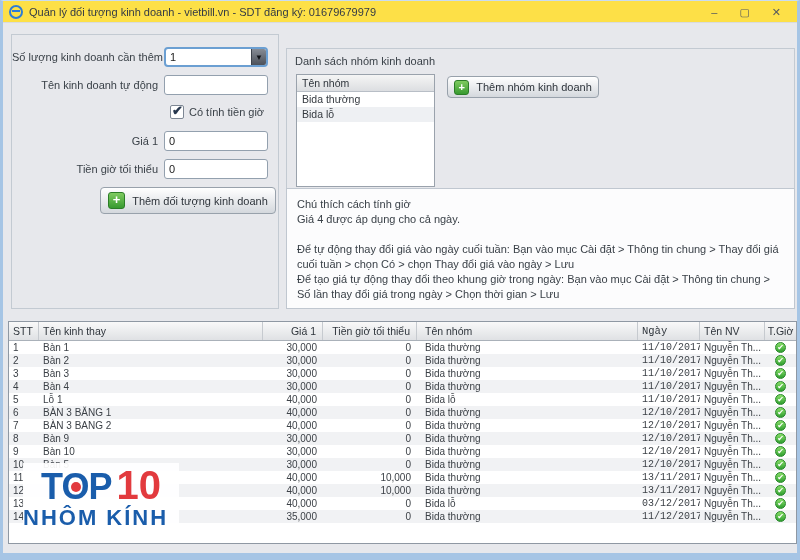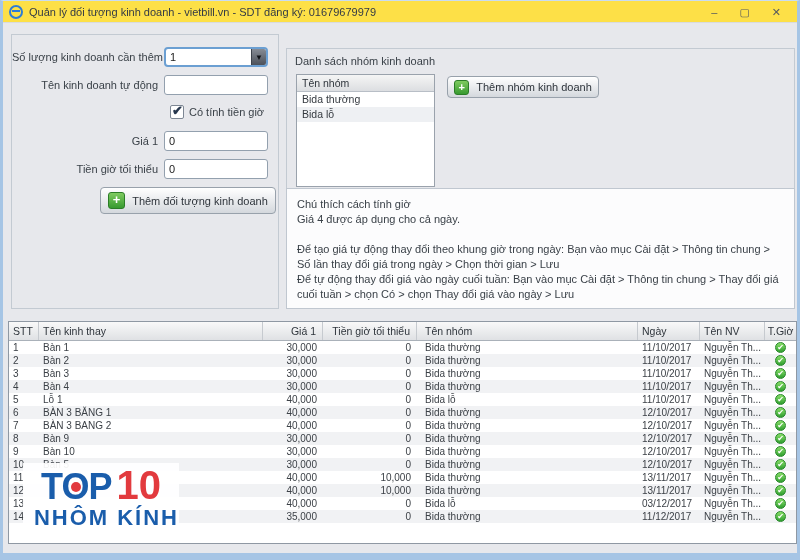--- a/index.html
+++ b/index.html
@@ -77,31 +77,31 @@
     border-right:1px solid #c6cacf; white-space:nowrap; overflow:hidden; }
   .trow { display:flex; height:13px; background:#fff; }
   .trow.alt { background:#f1f2f4; }
   .cell { font-size:10px; color:#3c4147; padding:0 0 0 4px; white-space:nowrap;
     overflow:hidden; line-height:13px; }
   .c0 { width:30px; }
   .c1 { width:224px; }
   .c2 { width:60px; text-align:right; padding-right:6px; }
   .c3 { width:94px; text-align:right; padding-right:6px; }
   .c4 { width:221px; padding-left:8px; }
-  .c5 { width:62px; }
+  .c5 { width:62px;font-family:Liberation Mono, monospace; }
   .c6 { width:65px; }
   .c7 { width:31px; text-align:center; border-right:none; padding:0;
     display:flex; align-items:center; justify-content:center; }
   .tg-check { width:11px; height:11px; border-radius:50%;
     background:linear-gradient(#8ae06a,#2fא);
     background:linear-gradient(#8ae06a,#2f9e2f); border:1px solid #27872a;
     color:#fff; font-size:8px; line-height:10px; text-align:center; display:block; }
   
   .watermark { position:absolute; left:20px; top:462px; width:156px; height:77px;
-    background:rgba(255,255,255,0.93); z-index:5; text-align:right;
+    background:rgba(255,255,255,0.93); z-index:5; text-align:left;
     padding-top:2px; }
   .wm-top { display:flex; justify-content:center; align-items:baseline; gap:5px; }
   .wm-t { font-size:36px; font-weight:800; color:#1a5dab; letter-spacing:-1px;
     position:relative; line-height:40px; }
   .wm-t .wm-dot { position:absolute; left:30px; top:15px; width:10px; height:10px;
     border-radius:50%; background:#e23a3e; }
   .wm-10 { font-size:40px; font-weight:800; color:#e23a3e; line-height:40px; }
   .wm-bottom { font-size:22px; font-weight:800; color:#1a5dab; letter-spacing:2px;
     line-height:22px; }
 </style>
@@ -164,22 +164,22 @@
     <div class="btn btn-add-group">
       <span class="plus-icon small">+</span>
       <span>Thêm nhóm kinh doanh</span>
     </div>
   </div>
 
   <div class="panel panel-notes">
       <div class="note-line">Chú thích cách tính giờ</div>
       <div class="note-line">Giá 4 được áp dụng cho cả ngày.</div>
       <div class="note-line">&nbsp;</div>
+      <div class="note-line">Để tự động thay đổi giá vào ngày cuối tuần: Bạn vào mục Cài đặt &gt; Thông tin chung &gt; Thay đổi giá cuối tuần &gt; chọn Có &gt; chọn Thay đổi giá vào ngày &gt; Lưu</div>
       <div class="note-line">Để tạo giá tự động thay đổi theo khung giờ trong ngày: Bạn vào mục Cài đặt &gt; Thông tin chung &gt; Số lần thay đổi giá trong ngày &gt; Chọn thời gian &gt; Lưu</div>
-      <div class="note-line">Để tự động thay đổi giá vào ngày cuối tuần: Bạn vào mục Cài đặt &gt; Thông tin chung &gt; Thay đổi giá cuối tuần &gt; chọn Có &gt; chọn Thay đổi giá vào ngày &gt; Lưu</div>
     </div>
 
   <div class="table">
     <div class="thead">
         <div class="hcell c0">STT</div>
         <div class="hcell c1">Tên kinh thay</div>
         <div class="hcell c2">Giá 1</div>
         <div class="hcell c3">Tiền giờ tối thiểu</div>
         <div class="hcell c4">Tên nhóm</div>
         <div class="hcell c5">Ngày</div>

